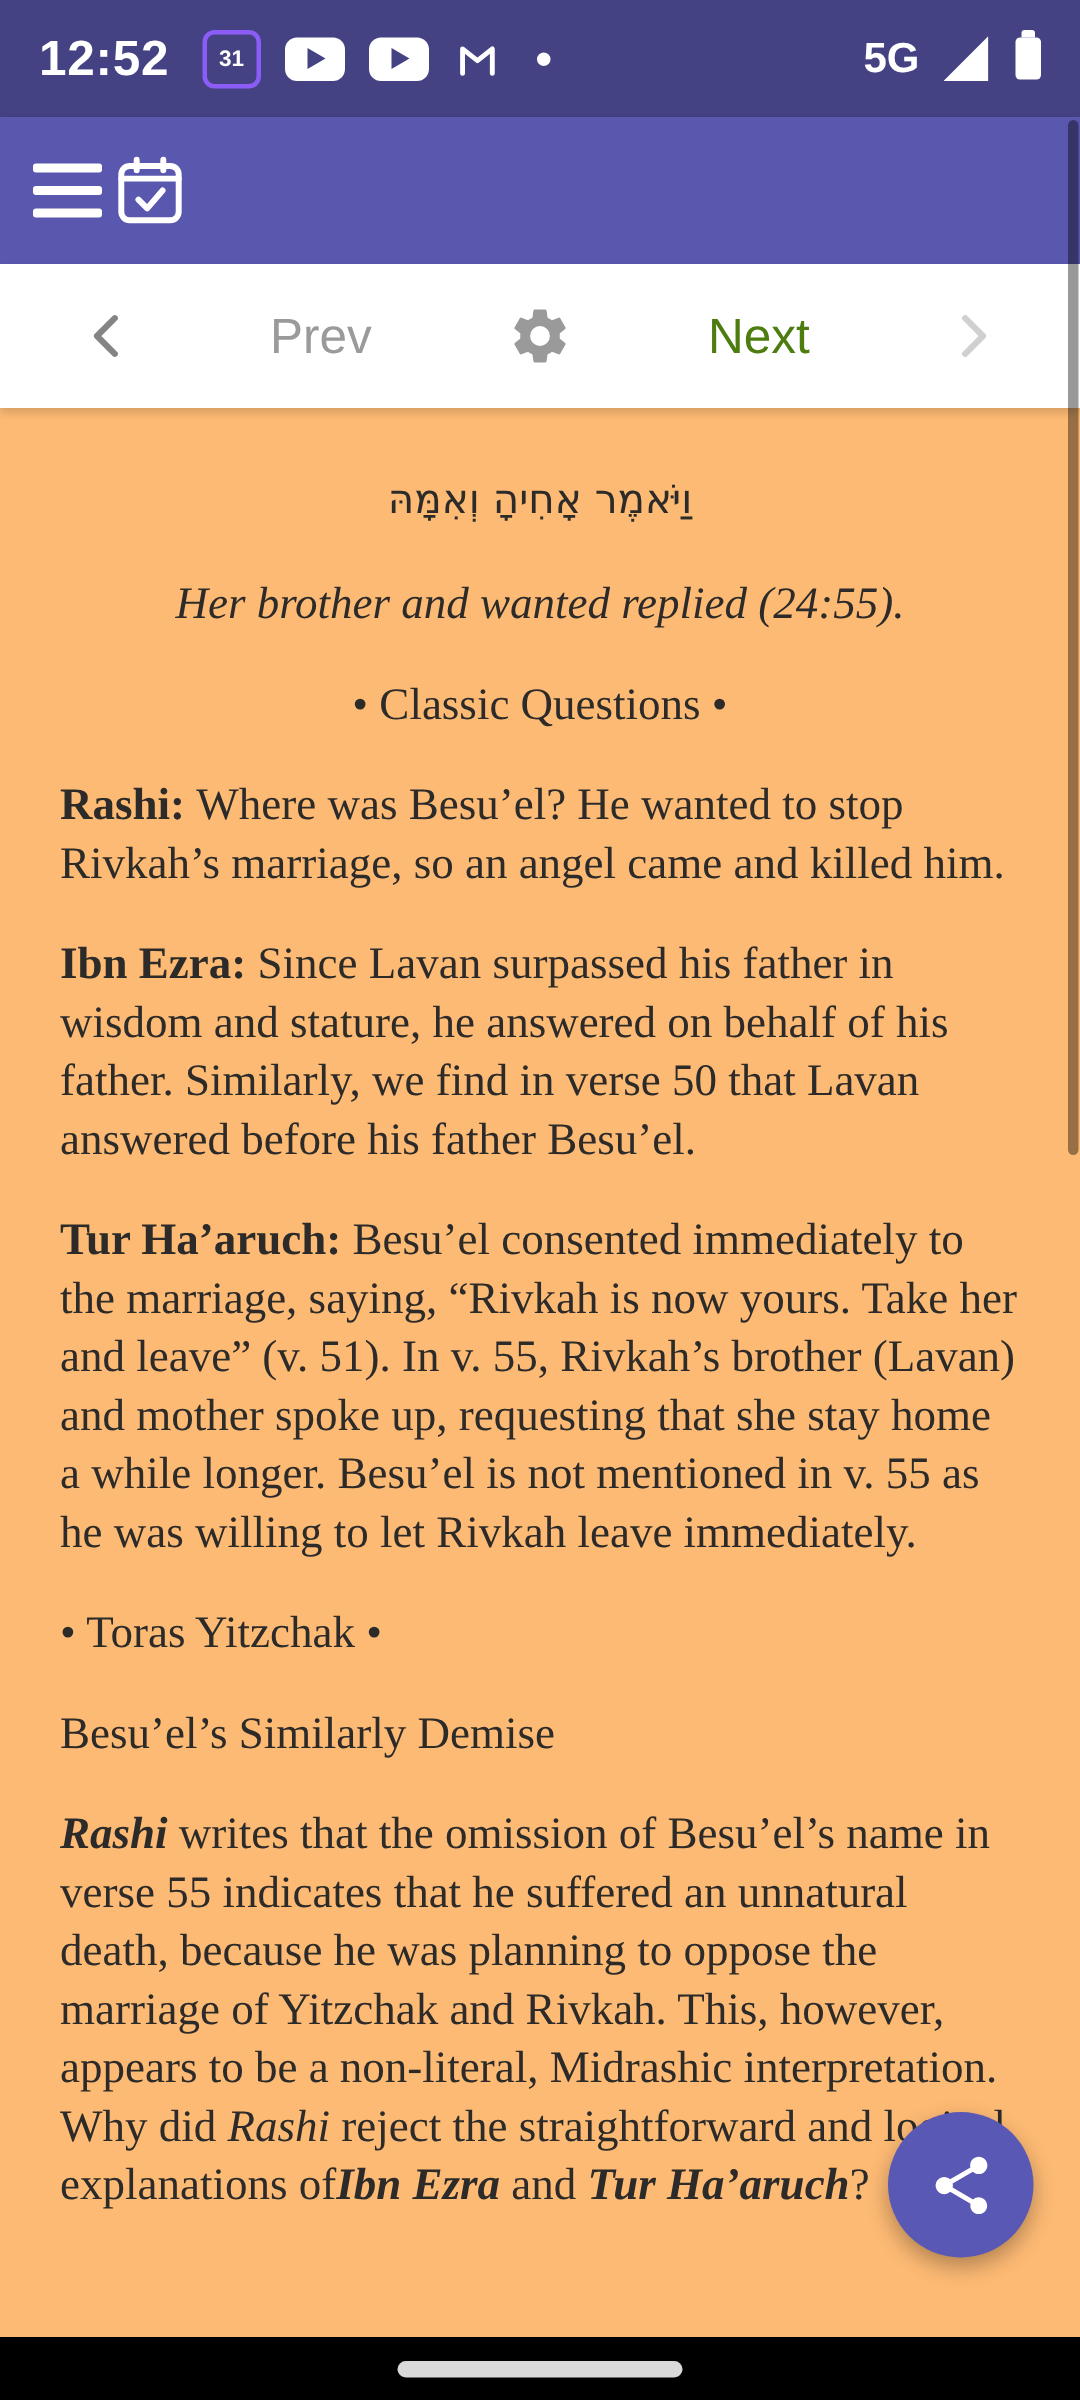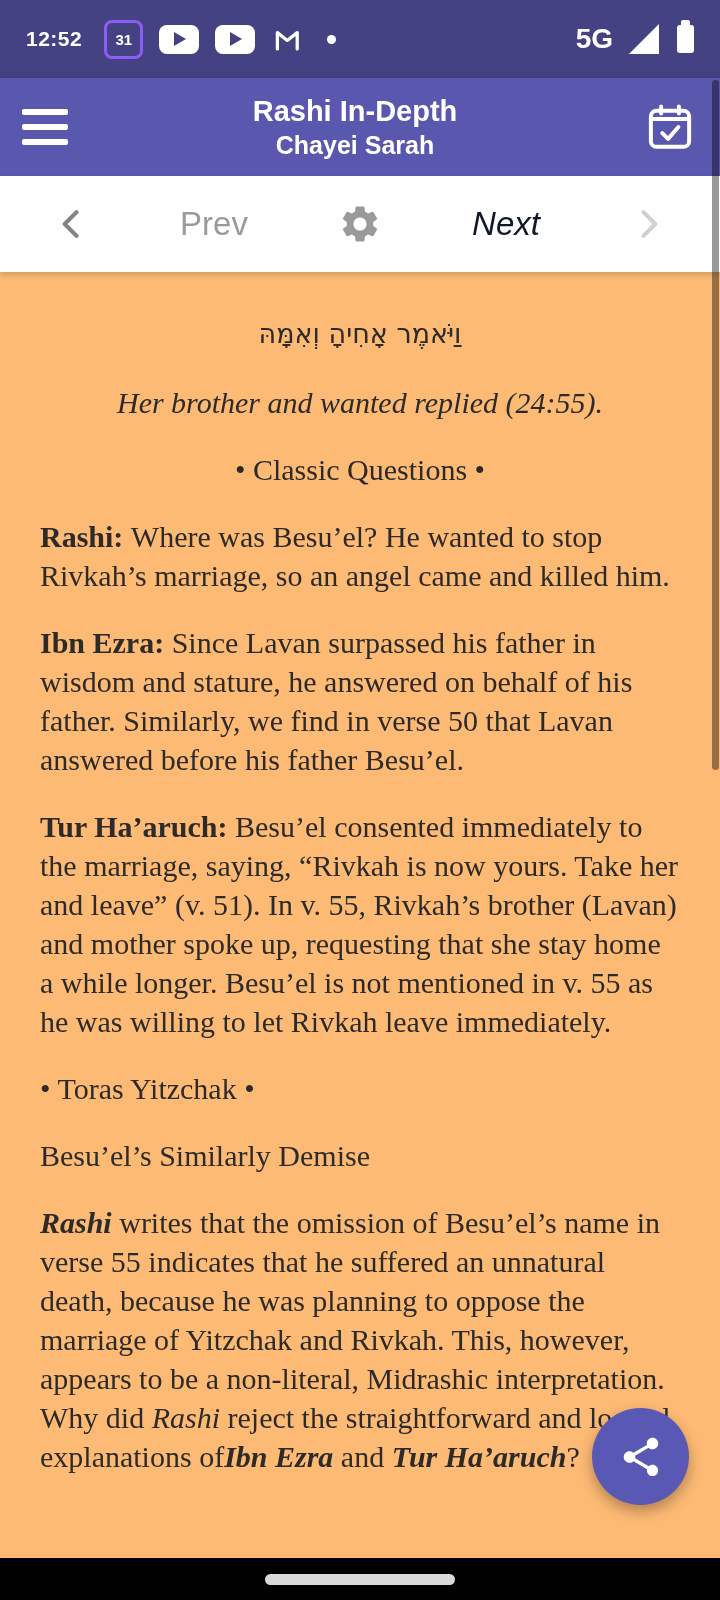--- a/index.html
+++ b/index.html
@@ -2,21 +2,21 @@
 <html><head>
 <meta charset="utf-8">
 <style>
   html,body{margin:0;padding:0;background:#000;}
   .phone{position:relative;width:720px;height:1600px;overflow:hidden;background:#f8f7f4;font-family:"Liberation Sans",sans-serif;}
 
   
   .statusbar{position:absolute;top:0;left:0;width:720px;height:78px;background:#454284;color:#fff;
     display:flex;align-items:center;justify-content:space-between;padding:0 26px;box-sizing:border-box;}
   .sb-left,.sb-right{display:flex;align-items:center;gap:16px;}
-  .sb-time{font-size:21px;font-weight:600;letter-spacing:.5px;}
+  .sb-time{font-size:33px;font-weight:600;letter-spacing:.5px;}
   .sb-cal{width:33px;height:33px;border:3px solid #8b5cf6;border-radius:8px;display:flex;align-items:center;justify-content:center;
     font-size:15px;font-weight:700;margin-left:6px;}
   .sb-play{width:40px;height:29px;background:#fff;border-radius:8px;position:relative;}
   .sb-play::after{content:"";position:absolute;left:15px;top:7px;border-left:12px solid #454284;
     border-top:7px solid transparent;border-bottom:7px solid transparent;}
   .sb-dot{width:9px;height:9px;border-radius:50%;background:#fff;margin-left:6px;}
   .sb-net{font-size:28px;font-weight:600;}
   .sb-signal{width:30px;height:30px;background:#fff;clip-path:polygon(100% 0,100% 100%,0 100%);}
   .sb-batt{width:17px;height:28px;background:#fff;border-radius:3px;position:relative;margin-left:2px;}
   .sb-batt::before{content:"";position:absolute;top:-5px;left:4px;width:9px;height:5px;background:#fff;border-radius:2px 2px 0 0;}
@@ -29,21 +29,21 @@
   .appbar-titles{flex:1;text-align:center;line-height:1.2;}
   .appbar-title{font-size:29px;font-weight:700;}
   .appbar-subtitle{font-size:25px;font-weight:700;margin-top:2px;}
   .appbar-cal{width:58px;display:flex;justify-content:flex-end;}
 
   
   .toolbar{position:absolute;top:176px;left:0;width:720px;height:96px;background:#fff;
     display:flex;align-items:center;justify-content:space-between;padding:0 52px;box-sizing:border-box;
     box-shadow:0 3px 6px rgba(0,0,0,.16);z-index:3;}
   .tb-label{font-size:33px;color:#9a9a9a;}
-  .tb-label.disabled{color:#0f172a;font-style:italic;}
+  .tb-label.disabled{color:#4d7c0f;}
 
   
   .content{position:absolute;top:272px;left:0;width:720px;bottom:42px;background:#fdba74;
     padding:42px 40px 30px 40px;box-sizing:border-box;color:#2c2b29;overflow:hidden;
     font-family:"Liberation Serif","DejaVu Serif",serif;font-size:30px;line-height:39px;}
   .verse-hebrew{text-align:center;font-family:"DejaVu Serif","DejaVu Sans",serif;font-size:27px;margin:0 0 30px 0;}
   .verse-translation{text-align:center;font-style:italic;margin:0 0 28px 0;}
   .section-title-center{text-align:center;margin:0 0 28px 0;}
   .para{margin:0 0 28px 0;}
   .section-title-left{margin:12px 0 28px 0;}
@@ -88,24 +88,20 @@
       <span class="sb-batt"></span>
     </div>
   </div>
 
   <div class="appbar">
     <div class="hamburger">
       <span></span>
         <span></span>
         <span></span>
     </div>
-    <div class="appbar-titles">
-      <div class="appbar-title">Rashi In-Depth</div>
-      <div class="appbar-subtitle">Chayei Sarah</div>
-    </div>
     <div class="appbar-cal">
       <svg width="56" height="56" viewBox="0 0 24 24" fill="none" stroke="#fff" stroke-width="1.7" stroke-linecap="round" stroke-linejoin="round">
         <rect x="3.8" y="5" width="16.4" height="15.5" rx="2.4"></rect>
         <line x1="3.8" y1="8.6" x2="20.2" y2="8.6"></line>
         <line x1="8.2" y1="3.2" x2="8.2" y2="6.2"></line>
         <line x1="15.8" y1="3.2" x2="15.8" y2="6.2"></line>
         <path d="M8.7 14.6l2.5 2.5 4.4-5.1"></path>
       </svg>
     </div>
   </div>

